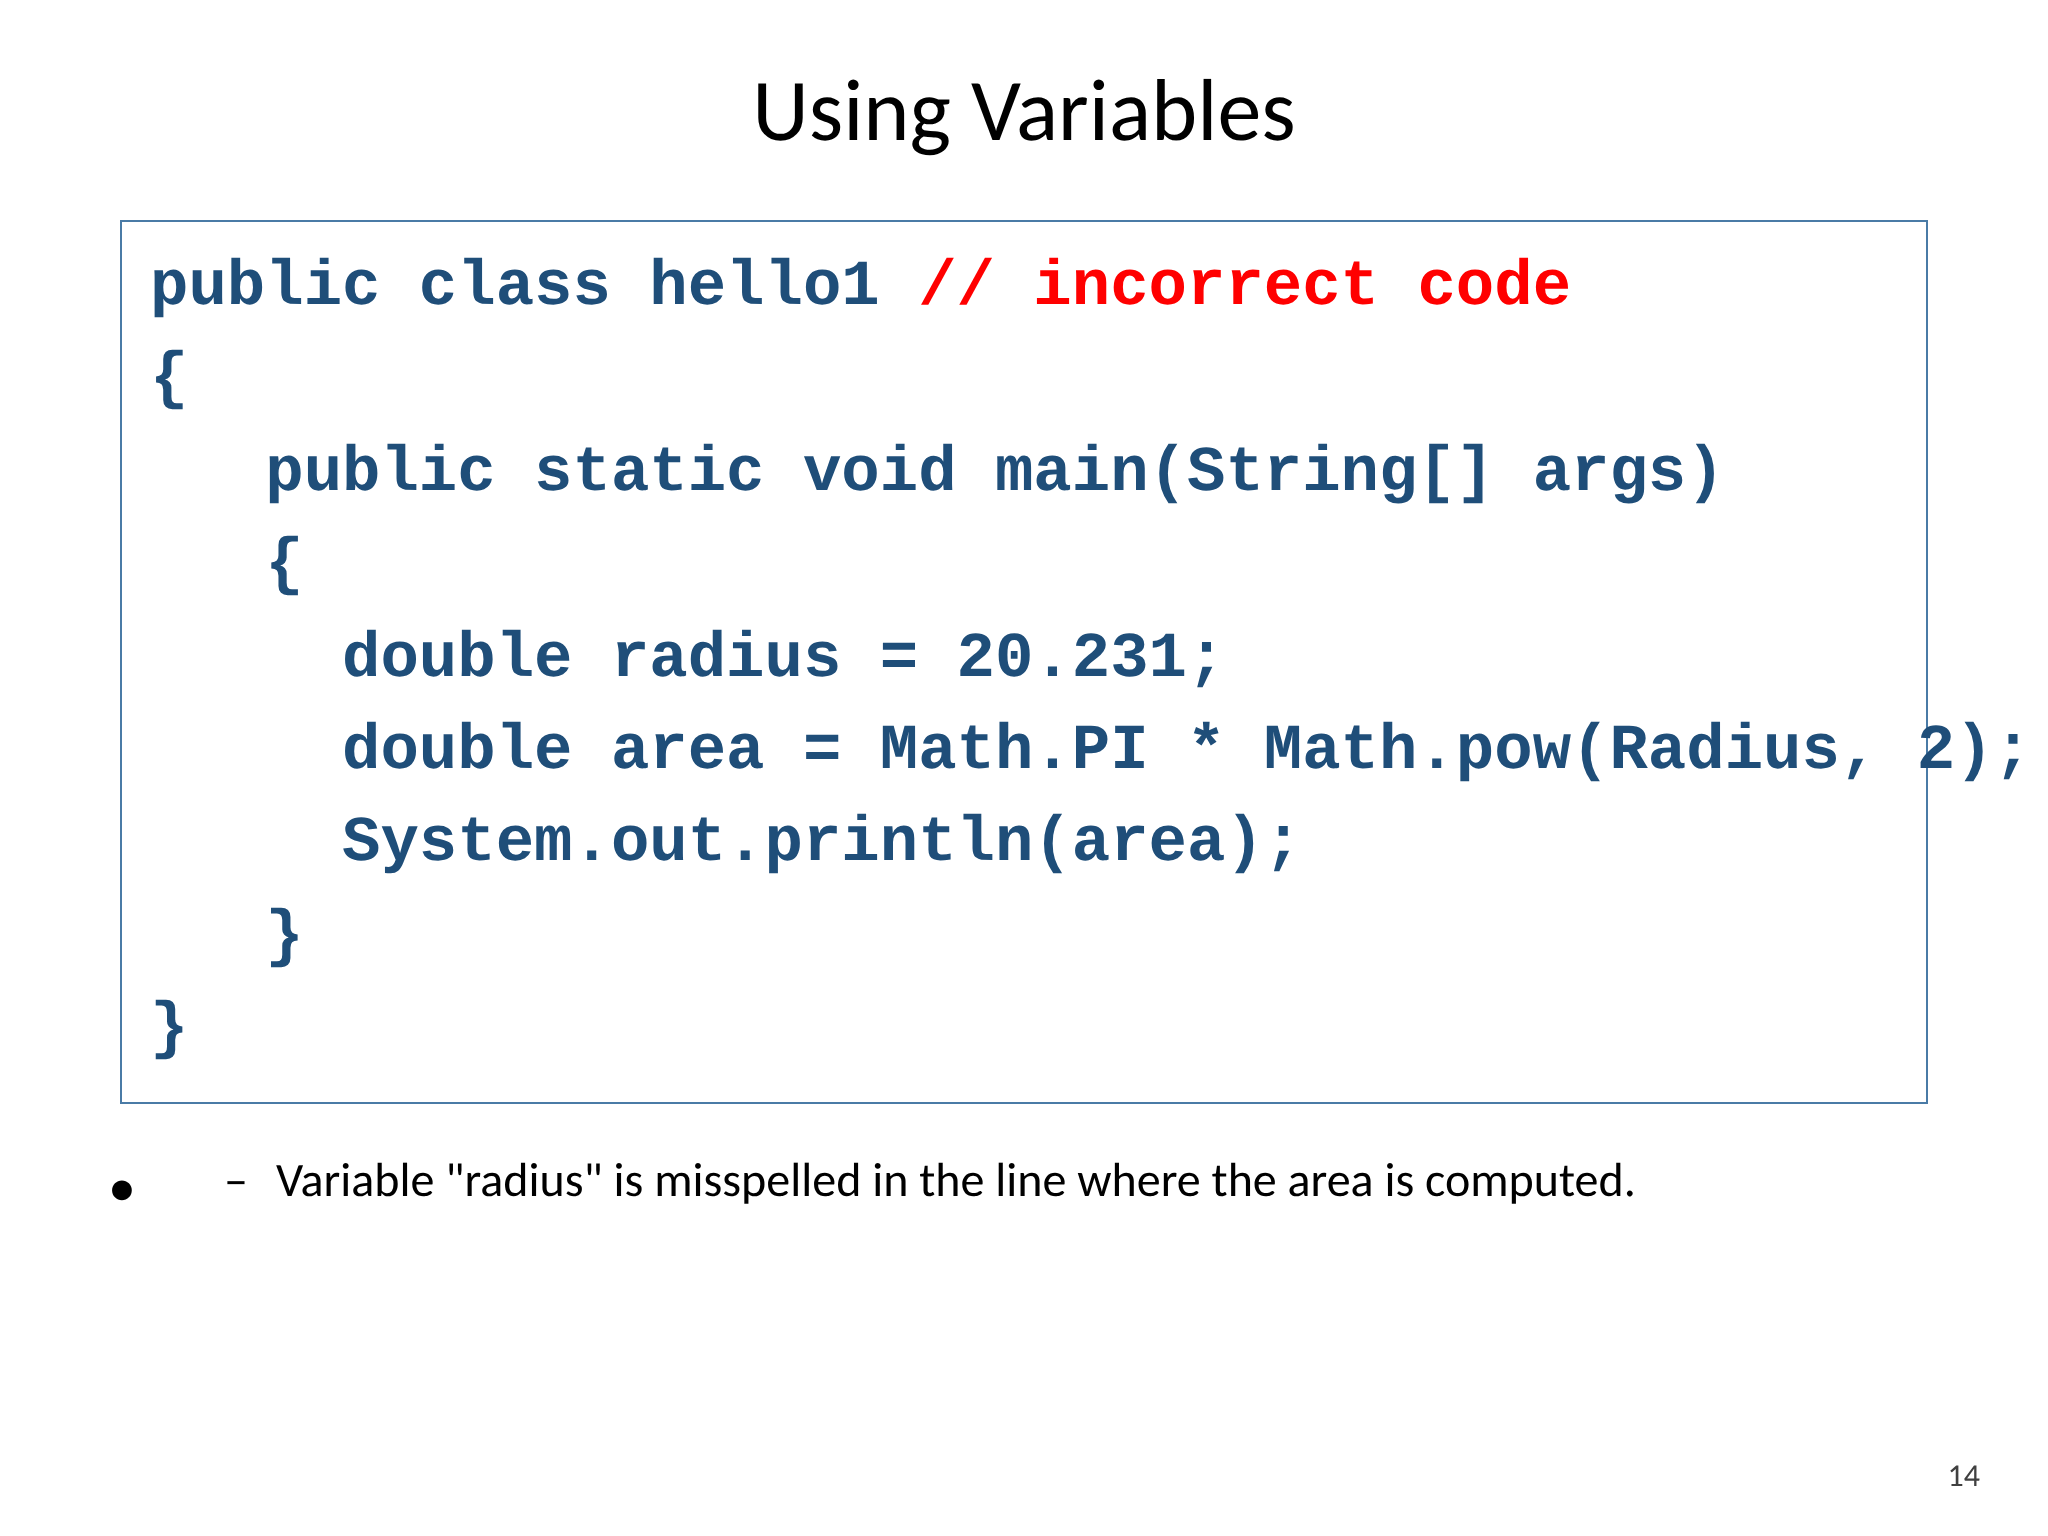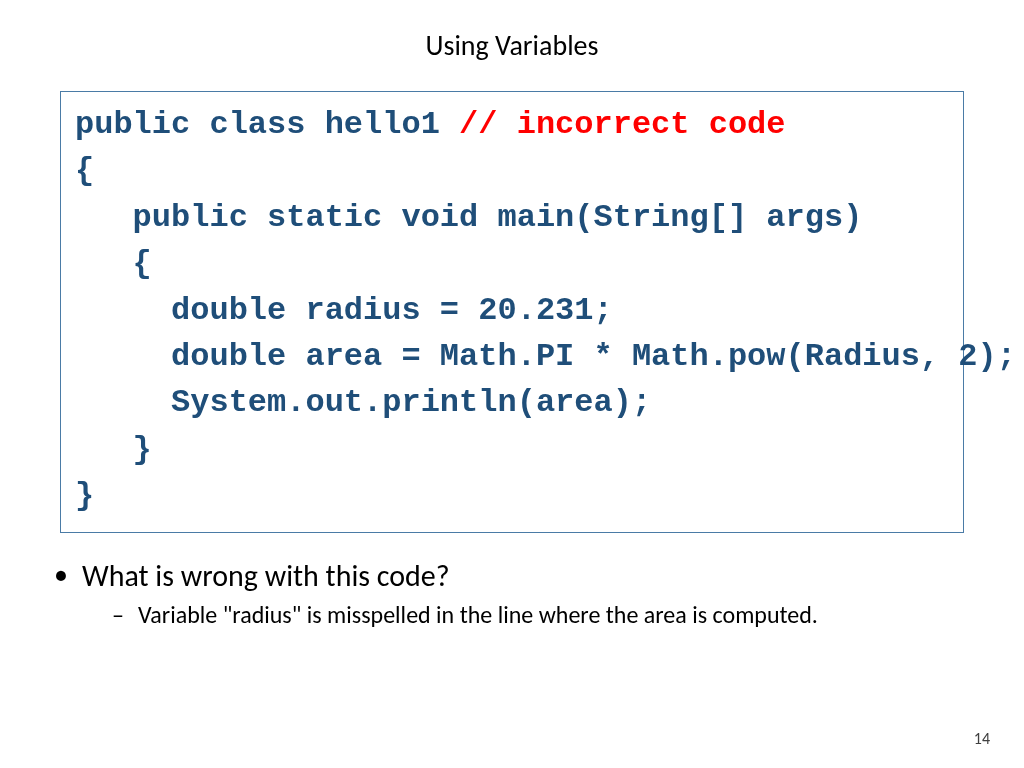--- a/index.html
+++ b/index.html
@@ -11,21 +11,21 @@
       width: 1024px;
       height: 768px;
       background: #ffffff;
       font-family: Calibri, Arial, sans-serif;
       color: #000000;
       position: relative;
       overflow: hidden;
     }
     .slide-title {
       text-align: center;
-      font-size: 28px;
+      font-size: 44px;
       font-weight: 400;
       padding-top: 28px;
       padding-bottom: 28px;
       color: #000000;
     }
     .code-block {
       margin: 0 60px 24px 60px;
       border: 1px solid #4a7ba6;
       padding: 10px 14px 12px 14px;
       font-family: "Courier New", Courier, monospace;
@@ -96,21 +96,20 @@
 <span>   {</span>
 <span>     double radius = 20.231;</span>
 <span>     double area = Math.PI * Math.pow(Radius, 2);</span>
 <span>     System.out.println(area);</span>
 <span>   }</span>
 <span>}</span></div>
 
 <div class="body-content">
   <ul class="bullet-l1">
     <li>
-      <span>What is wrong with this code?</span>
       <ul class="bullet-l2">
         <li>
           <span>Variable  "radius" is misspelled in the line where the area is computed.</span>
         </li>
       </ul>
     </li>
   </ul>
 </div>
 
 <div class="page-number">14</div>

